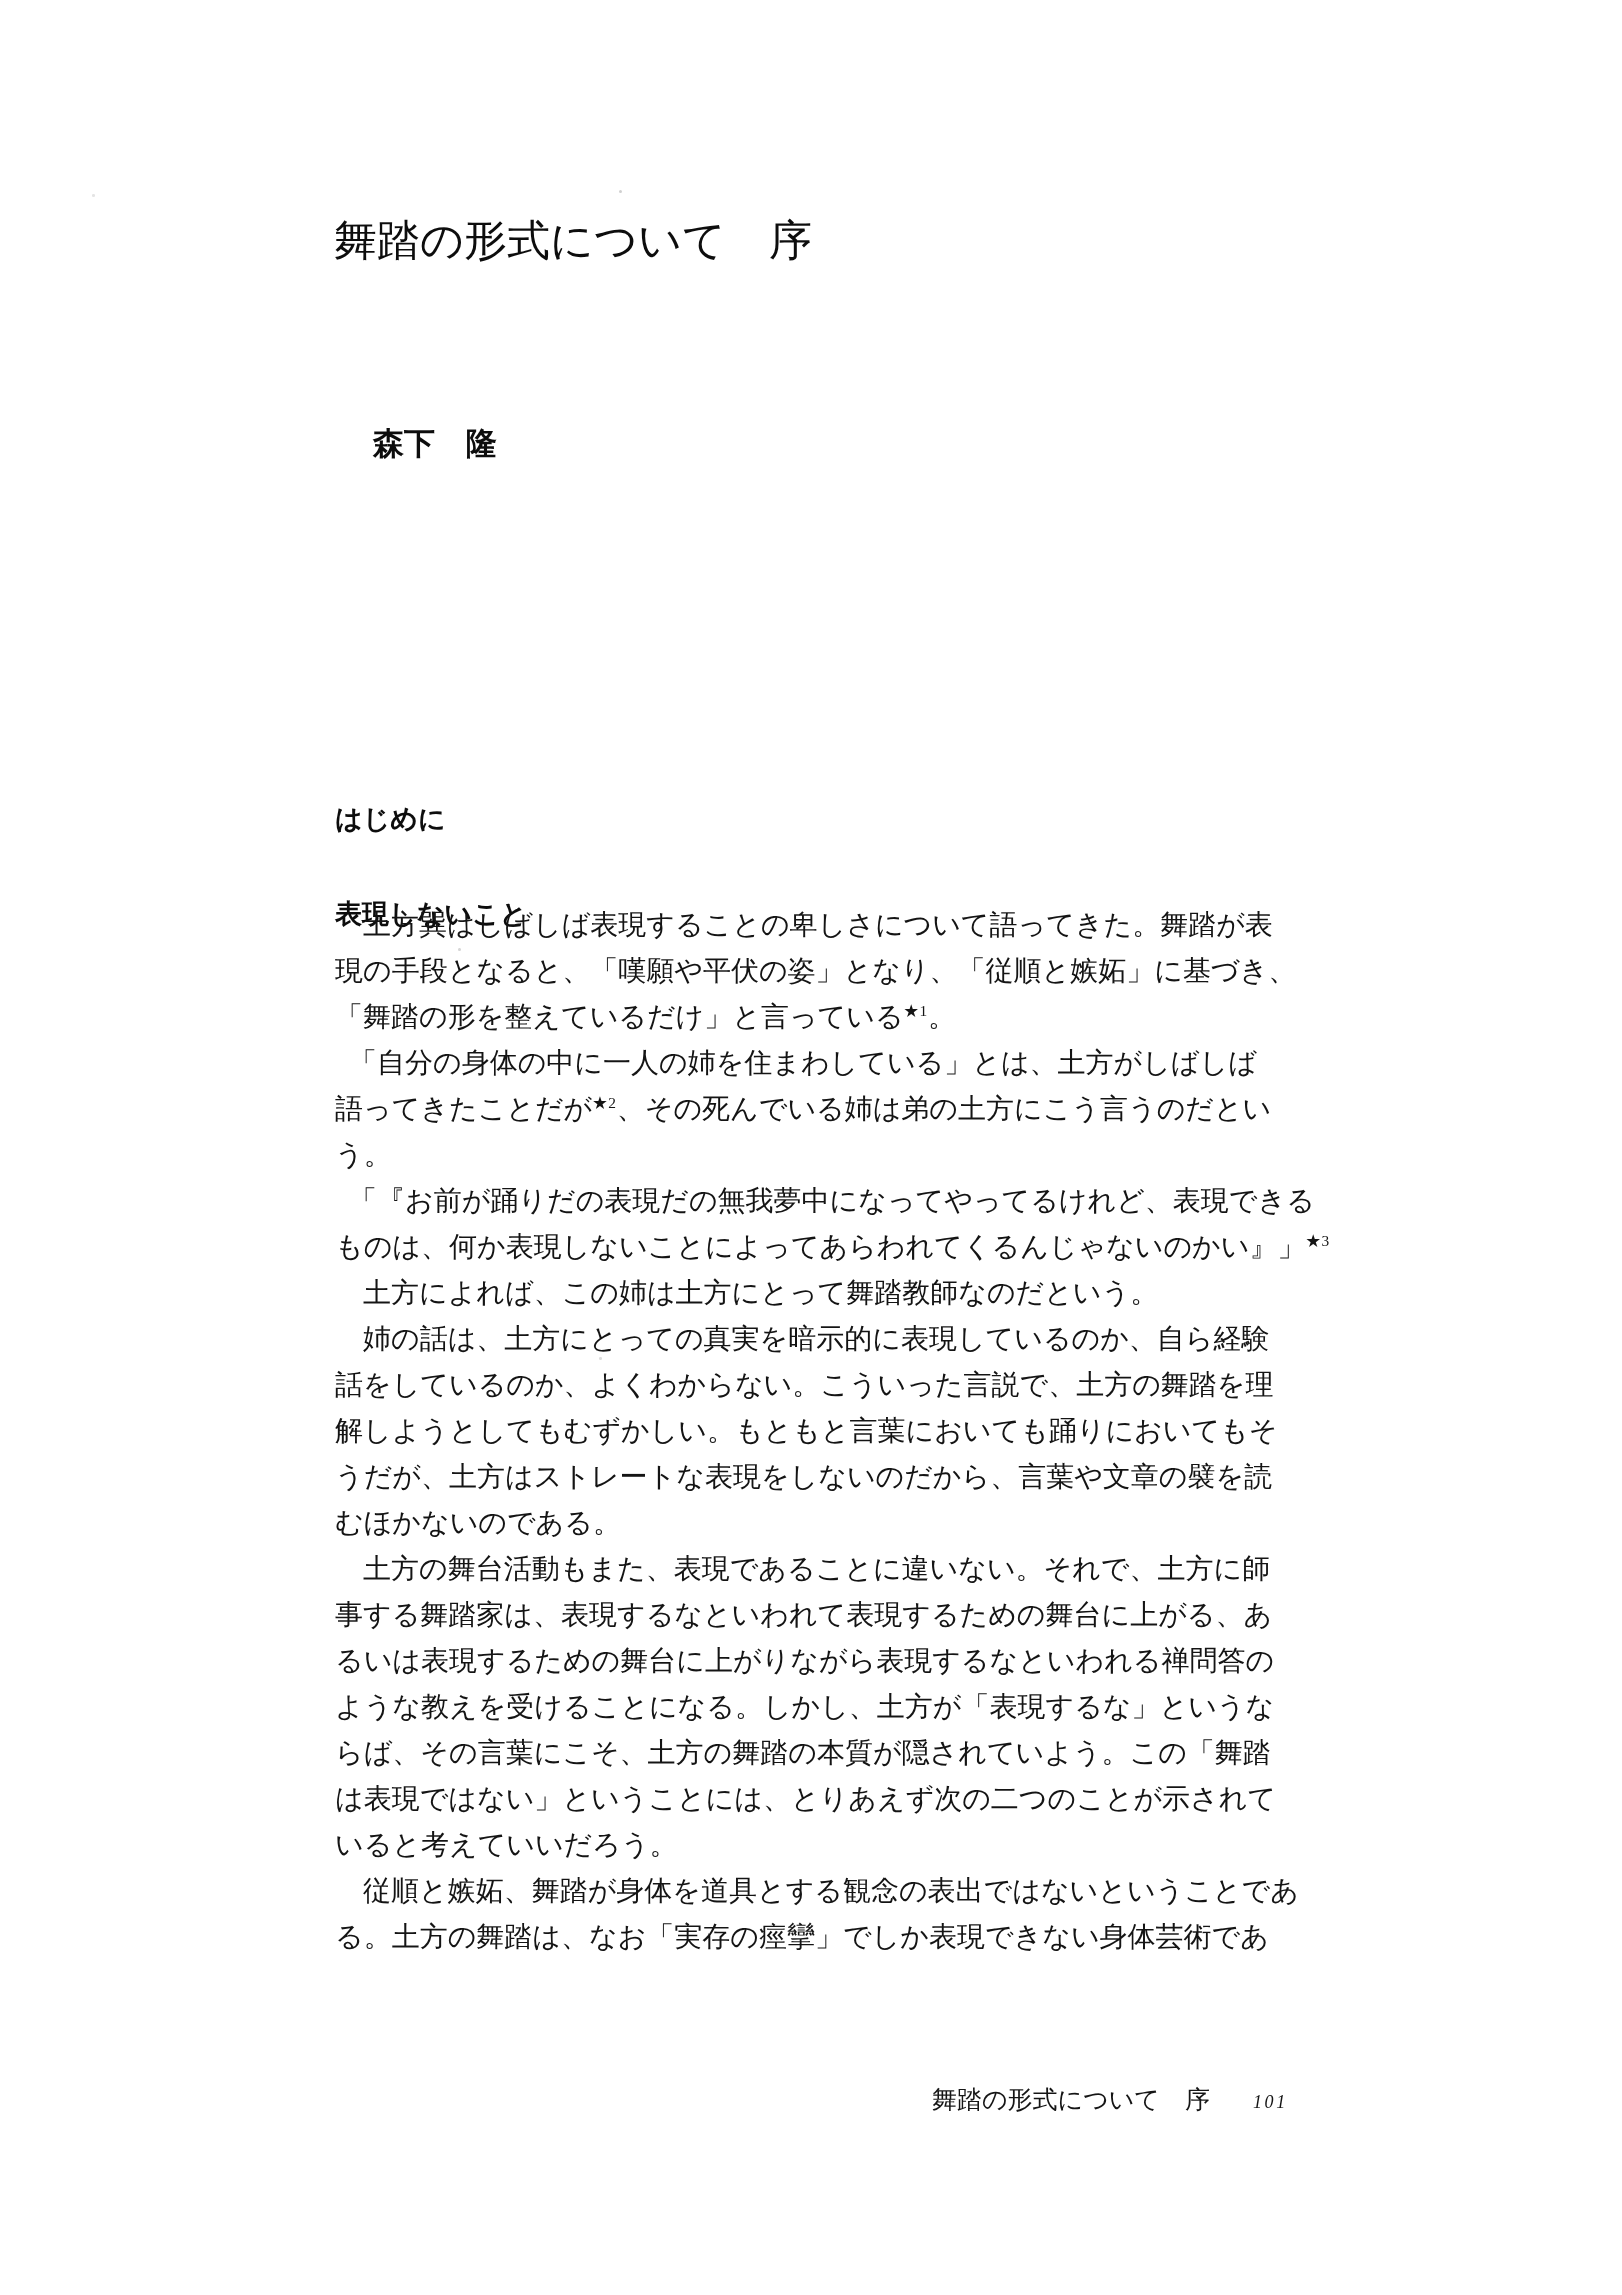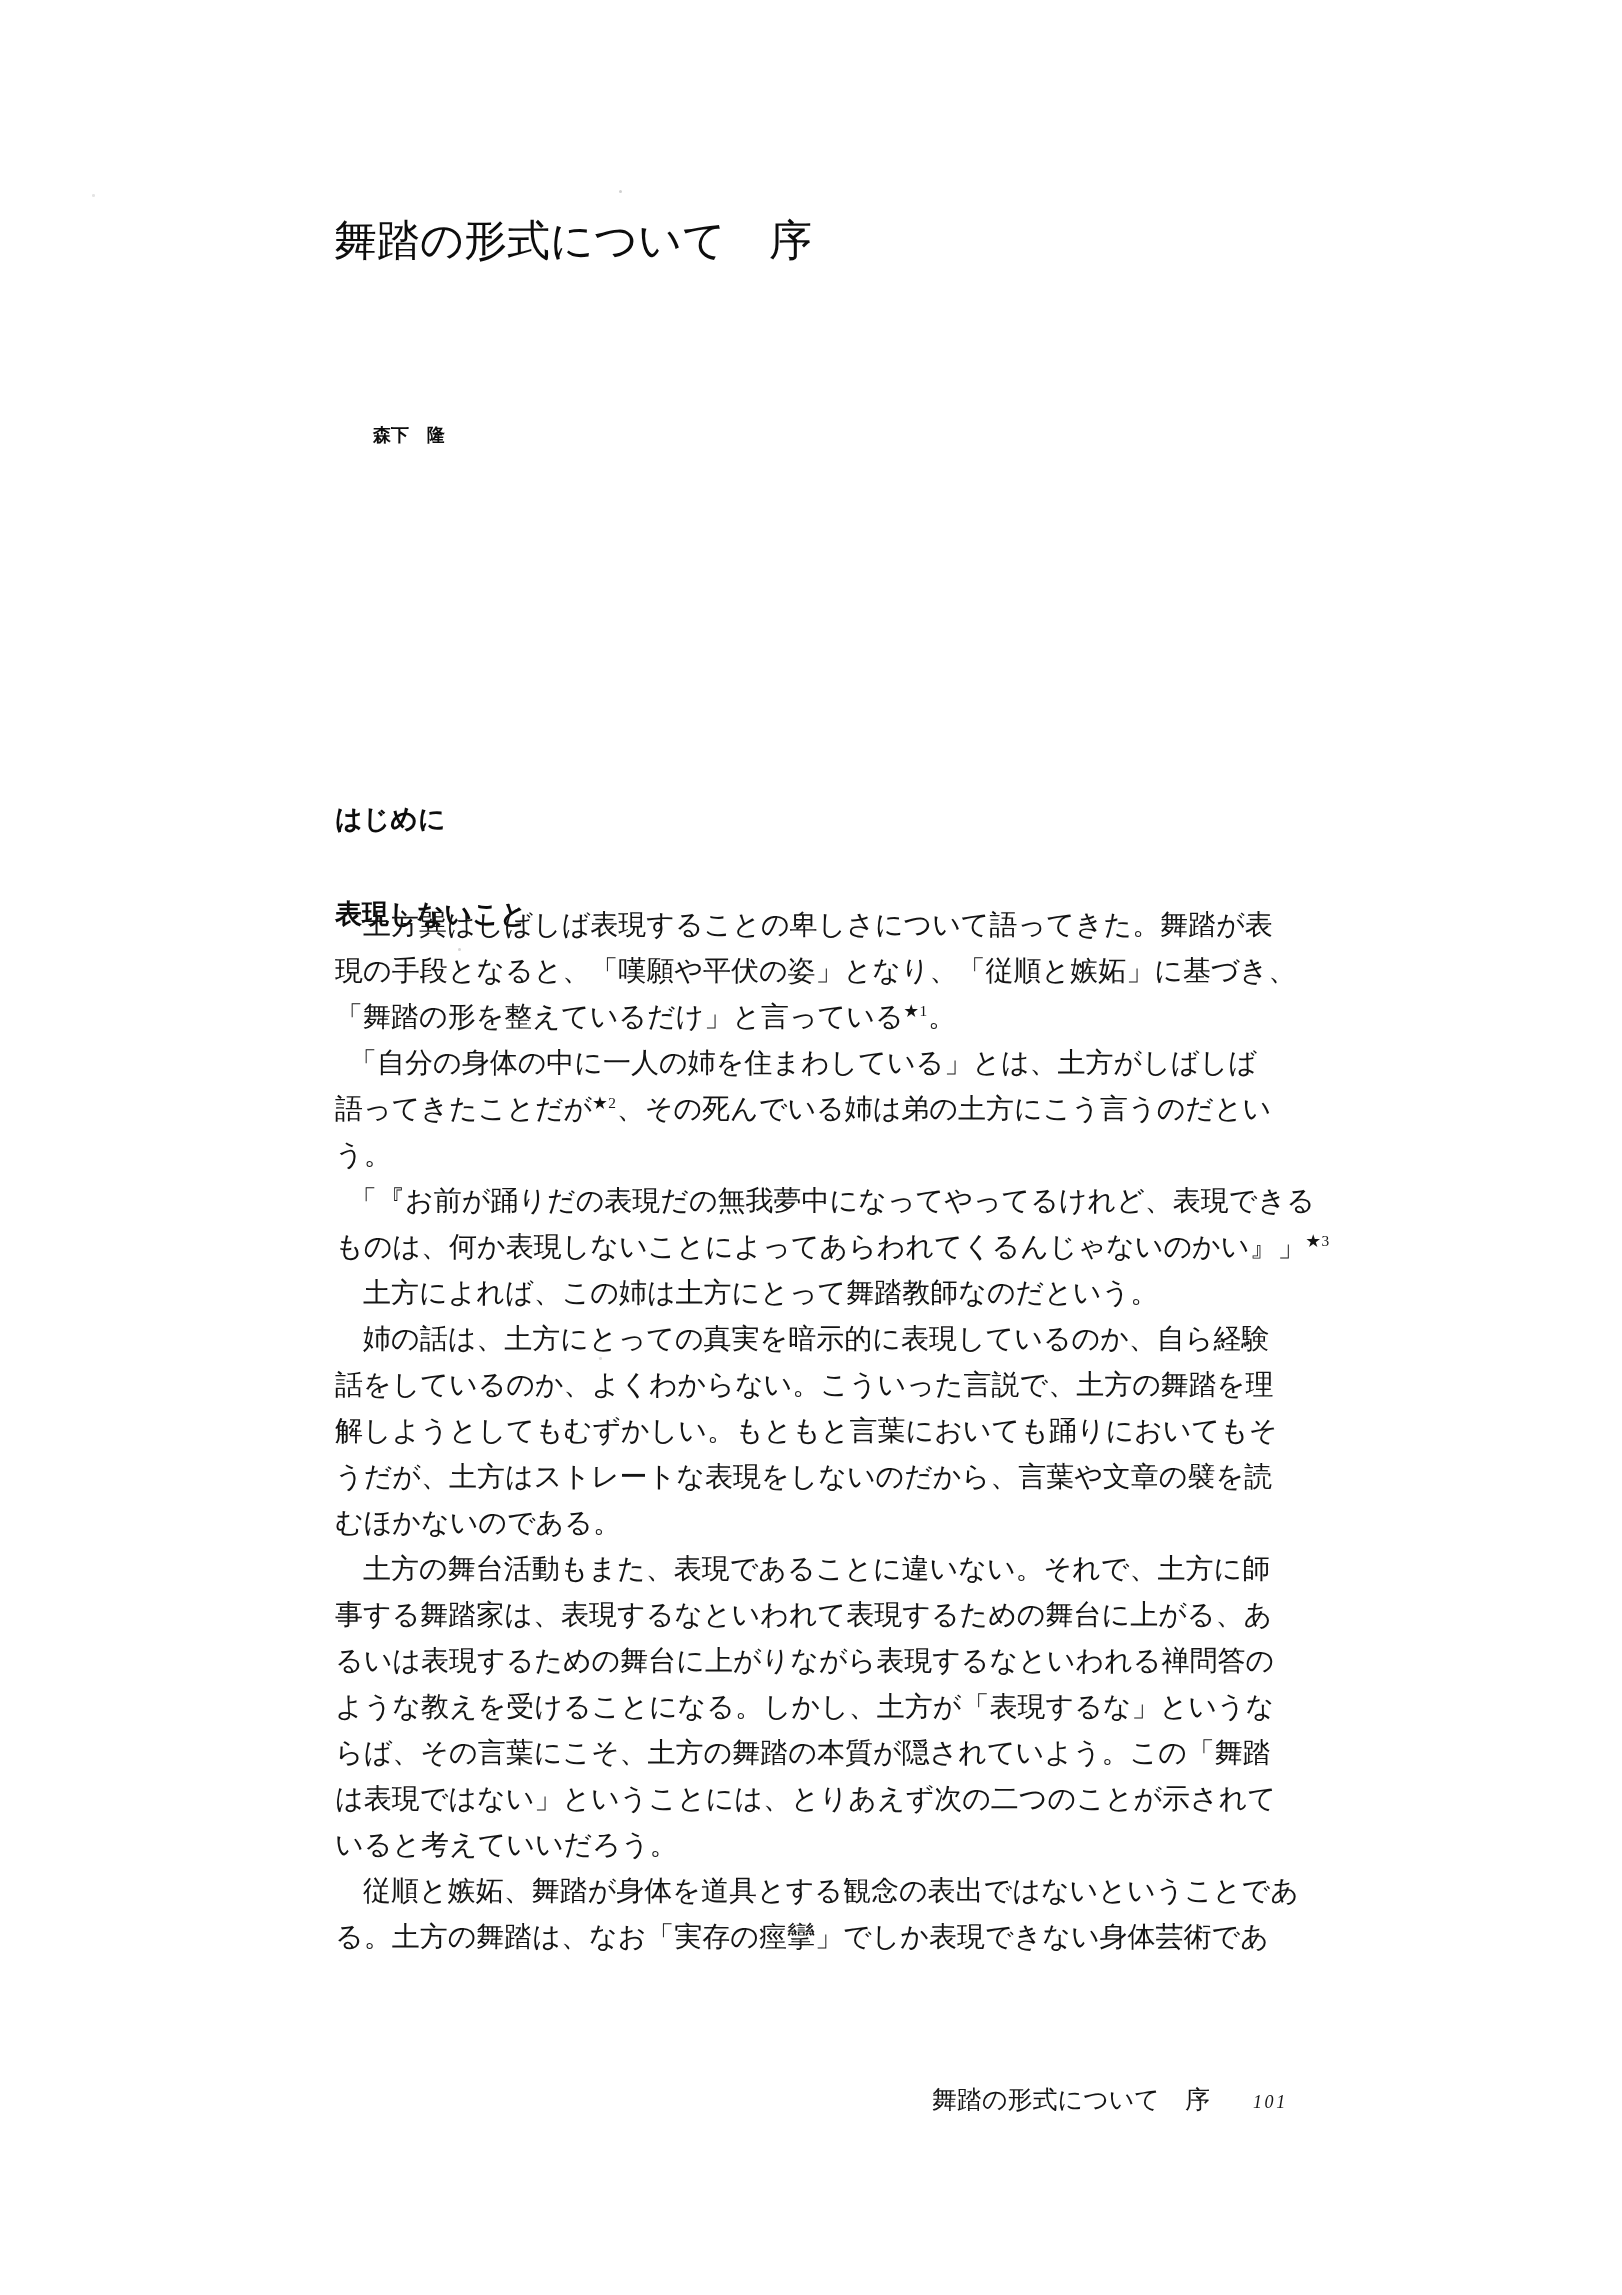--- a/index.html
+++ b/index.html
@@ -26,21 +26,21 @@
     color: #0d0d0d;
     white-space: nowrap;
     font-weight: 500;
   }
   
   .doc-author {
     position: absolute;
     left: 373px;
     top: 423px;
     font-family: "Liberation Sans", "DejaVu Sans", sans-serif;
-    font-size: 18px;
+    font-size: 31px;
     font-weight: 700;
     color: #0d0d0d;
     white-space: nowrap;
   }
   .sec-heading {
     position: absolute;
     left: 335px;
     font-family: "Liberation Sans", "DejaVu Sans", sans-serif;
     font-size: 27px;
     font-weight: 700;

